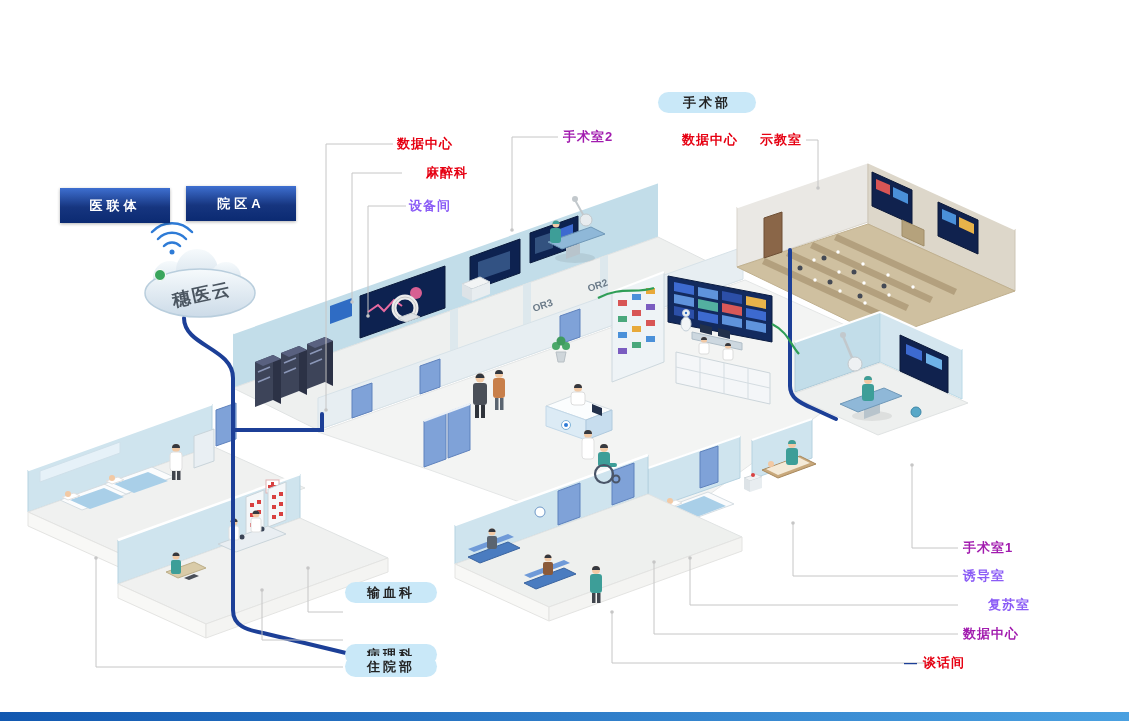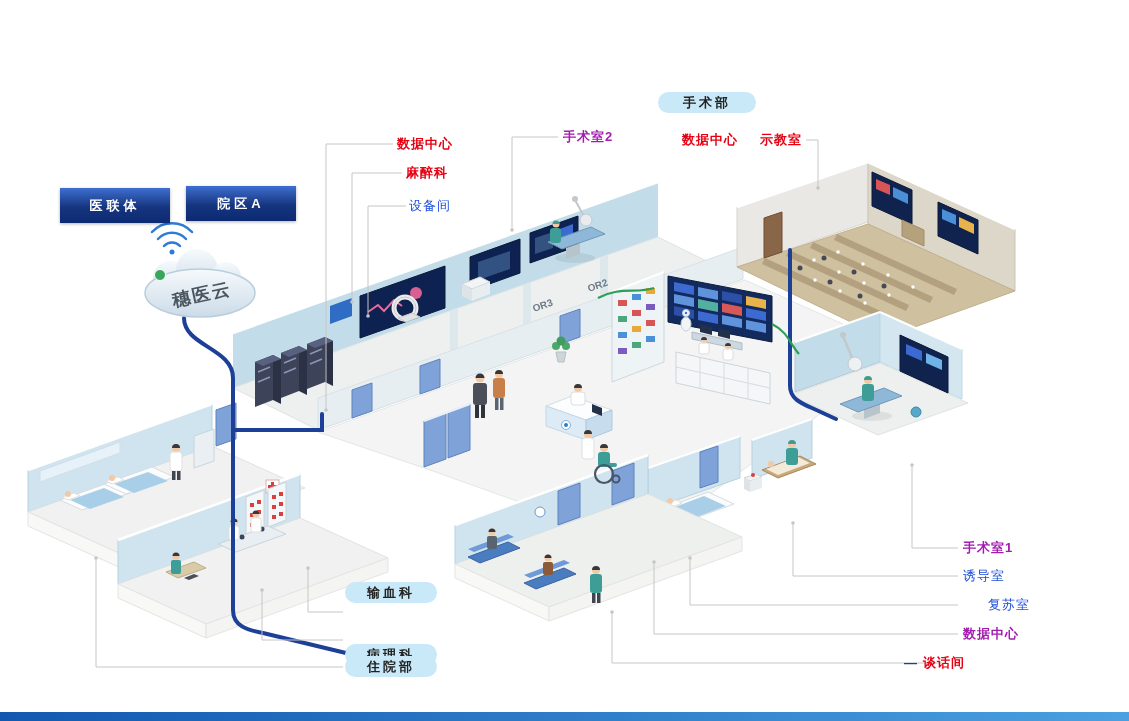--- a/index.html
+++ b/index.html
@@ -1,21 +1,21 @@
 <!DOCTYPE html>
 <html><head>
 <meta charset="utf-8">
 <style>
   *{margin:0;padding:0;box-sizing:border-box}
   html,body{width:1129px;height:721px;background:#fff;font-family:"Liberation Sans",sans-serif;position:relative;overflow:hidden}
   .stage{position:absolute;left:0;top:0;width:1129px;height:721px}
   svg.scene{position:absolute;left:0;top:0}
   .callout{position:absolute;font-size:13px;font-weight:bold;color:#a21caf;white-space:nowrap;letter-spacing:1px;line-height:14px}
   .callout.red{color:#e60012}
-  .callout.gray{color:#1d4ed8;font-weight:normal}
+  .callout.gray{color:#8b5cf6;font-weight:bold}
   .dash{color:#1c3f97;margin-right:5px;font-weight:bold}
   .pill-nav{position:absolute;width:110px;height:35px;border-radius:0;
     background:linear-gradient(180deg,#3e6fd0 0%,#16357f 55%,#0b2a72 100%);
     color:#fff;font-size:13px;font-weight:bold;display:flex;align-items:center;justify-content:center;
     letter-spacing:4px;box-shadow:0 1px 3px rgba(0,0,0,.3);cursor:pointer}
   .pill-light{position:absolute;height:21px;border-radius:11px;background:#c9e8f8;color:#222;
     font-size:13px;font-weight:bold;display:flex;align-items:center;justify-content:center;letter-spacing:3px}
   .footer-bar{position:absolute;left:0;right:0;bottom:0;height:9px;
     background:linear-gradient(90deg,#1258b0,#4aa0e0)}
 </style>
@@ -498,21 +498,21 @@
     <text x="172" y="301" transform="rotate(-12 200 295)" font-size="18" font-weight="bold" fill="#4a5560" letter-spacing="2">穗医云</text>
   </g>
 </svg>
 
 <div class="pill-nav" style="left:60px;top:188px">医联体</div>
 <div class="pill-nav" style="left:186px;top:186px">院区A</div>
 
 <div class="pill-light" style="left:658px;top:92px;width:98px">手术部</div>
 
 <div class="callout red" style="left:397px;top:137px">数据中心</div>
-<div class="callout red" style="left:406px;top:166px">麻醉科</div>
+<div class="callout red" style="left:426px;top:166px">麻醉科</div>
 <div class="callout gray" style="left:409px;top:199px">设备间</div>
 <div class="callout" style="left:563px;top:130px">手术室2</div>
 <div class="callout red" style="left:682px;top:133px">数据中心</div>
 <div class="callout red" style="left:760px;top:133px">示教室</div>
 <div class="callout" style="left:963px;top:541px">手术室1</div>
 <div class="callout gray" style="left:963px;top:569px">诱导室</div>
 <div class="callout gray" style="left:988px;top:598px">复苏室</div>
 <div class="callout" style="left:963px;top:627px">数据中心</div>
 <div class="callout red" style="left:904px;top:656px"><span class="dash">—</span><span>谈话间</span></div>
 

